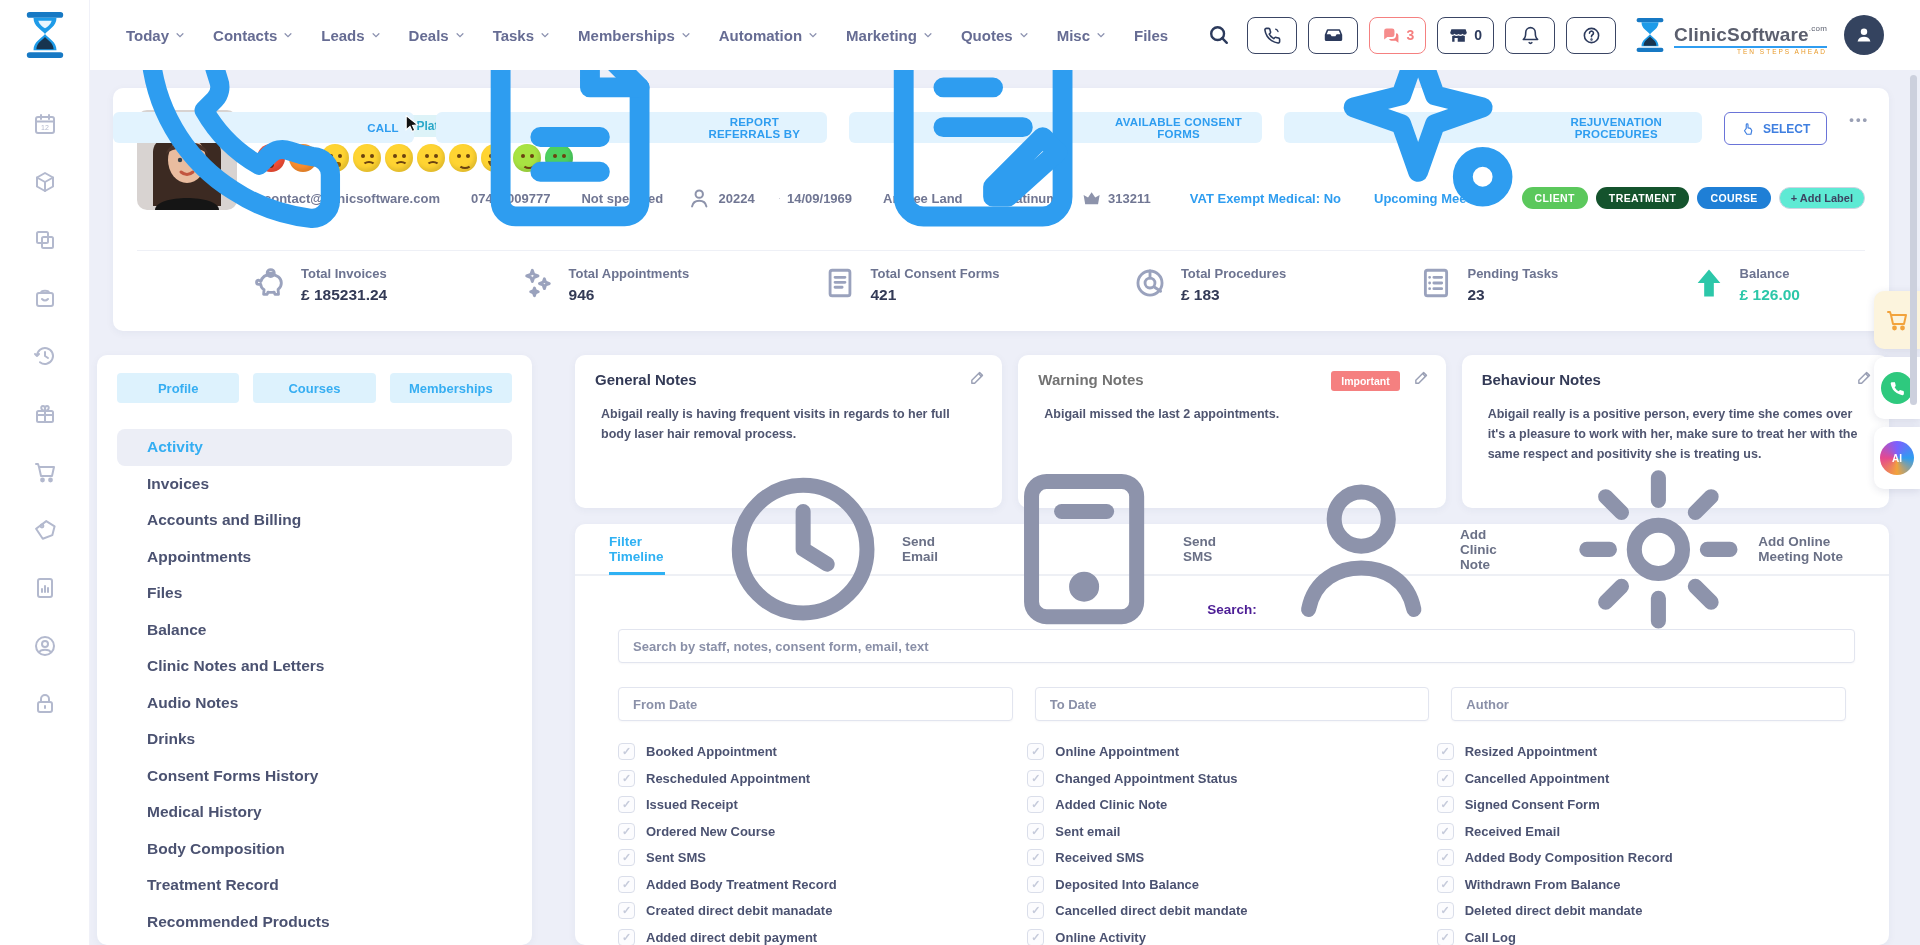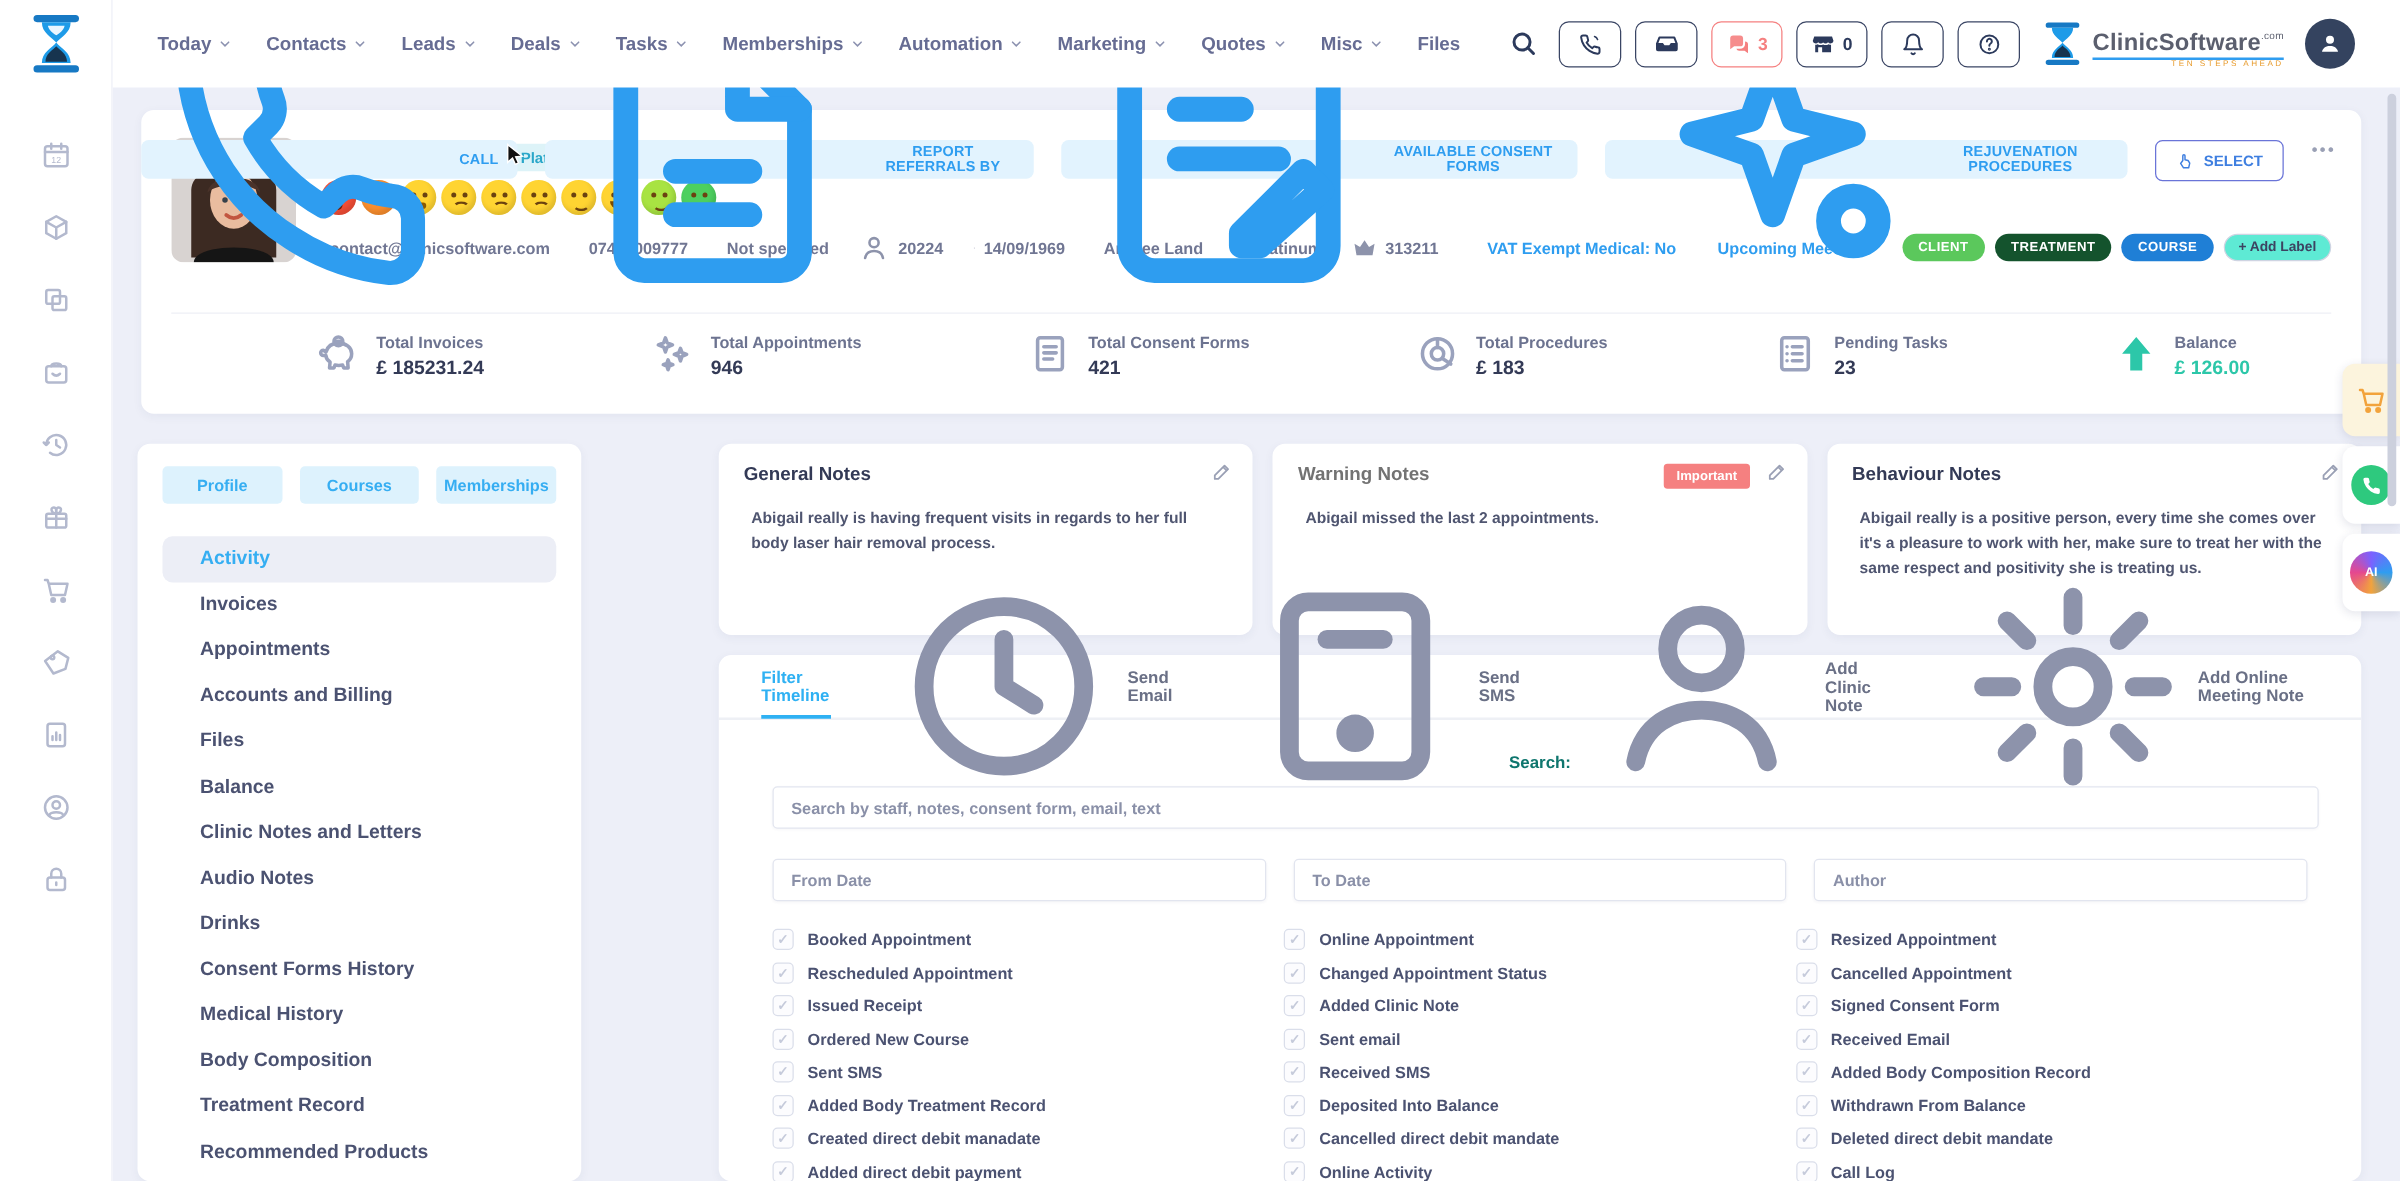--- a/index.html
+++ b/index.html
@@ -58,41 +58,41 @@
   .select-btn svg{width:14px;height:14px}
   .more-dots{color:#9aa0b5;font-size:13px;letter-spacing:2px;font-weight:700;cursor:pointer}
   .divider{position:absolute;left:24px;right:24px;top:162px;border-top:1px solid #eef0f6}
   .stats{position:absolute;left:0;right:0;top:178px;display:flex;justify-content:space-between;padding:0 89px 0 140px}
   .stat{display:flex;align-items:flex-start;gap:14px}
   .stat .s-icon{width:34px;height:34px;color:#9aa2bd;flex:0 0 auto}
   .stat .s-icon svg{width:34px;height:34px}
   .s-label{font-size:13px;color:#6c7390;font-weight:600}
   .s-value{font-size:15.5px;color:#333a56;font-weight:700;margin-top:5px}
   
-  .left-panel{left:110px;top:355px;width:355px;height:590px;padding:18px 20px}
+  .left-panel{left:97px;top:355px;width:435px;height:590px;padding:18px 20px}
   .lp-tabs{display:flex;gap:14px}
   .lp-tab{flex:1;height:30px;background:#ddf2fd;color:#36aef2;border-radius:4px;display:flex;align-items:center;justify-content:center;font-size:13px;font-weight:700;cursor:pointer}
   .lp-menu{margin-top:26px}
   .lp-item{height:36.5px;display:flex;align-items:center;padding-left:30px;font-size:15.5px;font-weight:600;color:#4b5271;cursor:pointer;border-radius:8px}
   .lp-item.active{background:#eceef6;color:#35aef2}
   
   .notes-row{position:absolute;left:575px;top:355px;width:1314px;display:flex;gap:16px}
   .note-card{flex:1;height:153px;background:#fff;border-radius:10px;box-shadow:0 2px 8px rgba(40,50,100,.05);padding:16px 20px;position:relative}
   .note-title{font-size:15px;font-weight:700;color:#333a56}
   .note-card.warning .note-title{color:#737373}
   .note-badge{position:absolute;right:46px;top:16px;background:#f58080;color:#fff;font-size:10.5px;font-weight:700;padding:4px 10px;border-radius:3px}
   .note-pencil{position:absolute;right:16px;top:14px;width:17px;height:17px;color:#9aa0b5;cursor:pointer}
   .note-body{margin-top:16px;padding-left:6px;font-size:12.5px;line-height:1.6;color:#4f5570;font-weight:600}
   
   .timeline-card{left:575px;top:524px;width:1314px;height:421px}
   .t-tabs{display:flex;align-items:center;gap:48px;padding:0 34px;height:52px;border-bottom:2px solid #eef0f5}
   .t-tab{height:52px;display:flex;align-items:center;gap:9px;font-size:13.5px;font-weight:700;color:#6a7086;cursor:pointer}
   .t-tab svg{width:16px;height:16px;color:#8d93ab}
   .t-tab.active{color:#2fb1f3;box-shadow:inset 0 -3px 0 #2fb1f3}
-  .search-label{margin-top:26px;text-align:center;font-size:13.5px;font-weight:700;color:#0f766e}
+  .search-label{margin-top:26px;text-align:center;font-size:13.5px;font-weight:700;color:#4c1d95}
   .big-search{display:block;margin:12px 43px 0;width:1237px;height:34px;border:1px solid #e2e5ef;border-radius:4px;padding:0 14px;font-size:13px;color:#3c4361;font-family:inherit;box-shadow:0 1px 2px rgba(40,50,100,.04)}
   .row3{margin:24px 43px 0;display:grid;grid-template-columns:1fr 1fr 1fr;gap:22px}
   .row3 input{height:34px;border:1px solid #e2e5ef;border-radius:4px;padding:0 14px;font-size:13px;color:#3c4361;font-family:inherit;box-shadow:0 1px 2px rgba(40,50,100,.04)}
   input::placeholder{color:#8a90a8;font-weight:600}
   .filters{margin:22px 43px 0;display:grid;grid-template-columns:1fr 1fr 1fr;row-gap:9.5px}
   .filter-item{display:flex;align-items:center;gap:11px;font-size:13px;font-weight:600;color:#4b5271;cursor:pointer}
   .cb{width:17px;height:17px;border:1.6px solid #dadeea;border-radius:4px;background:#fcfcfe;color:#c6cbdb;font-size:11px;display:flex;align-items:center;justify-content:center;flex:0 0 auto}
   
   .float{position:absolute;right:0;display:flex;align-items:center;justify-content:center;border-radius:10px 0 0 10px;box-shadow:0 2px 8px rgba(40,50,100,.12);cursor:pointer;z-index:7}
   .f-cart{top:291px;width:46px;height:58px;background:#fcf4dd;color:#f2a33c}
@@ -579,22 +579,22 @@
   <div class="lp-tabs">
 
   <span class="lp-tab">Profile</span>
       <span class="lp-tab">Courses</span>
       <span class="lp-tab">Memberships</span>
     </div>
   <div class="lp-menu">
 
   <div class="lp-item active">Activity</div>
       <div class="lp-item">Invoices</div>
+      <div class="lp-item">Accounts and Billing</div>
       <div class="lp-item">Appointments</div>
-      <div class="lp-item">Accounts and Billing</div>
       <div class="lp-item">Files</div>
       <div class="lp-item">Balance</div>
       <div class="lp-item">Clinic Notes and Letters</div>
       <div class="lp-item">Audio Notes</div>
       <div class="lp-item">Drinks</div>
       <div class="lp-item">Consent Forms History</div>
       <div class="lp-item">Medical History</div>
       <div class="lp-item">Body Composition</div>
       <div class="lp-item">Treatment Record</div>
       <div class="lp-item">Recommended Products</div>

